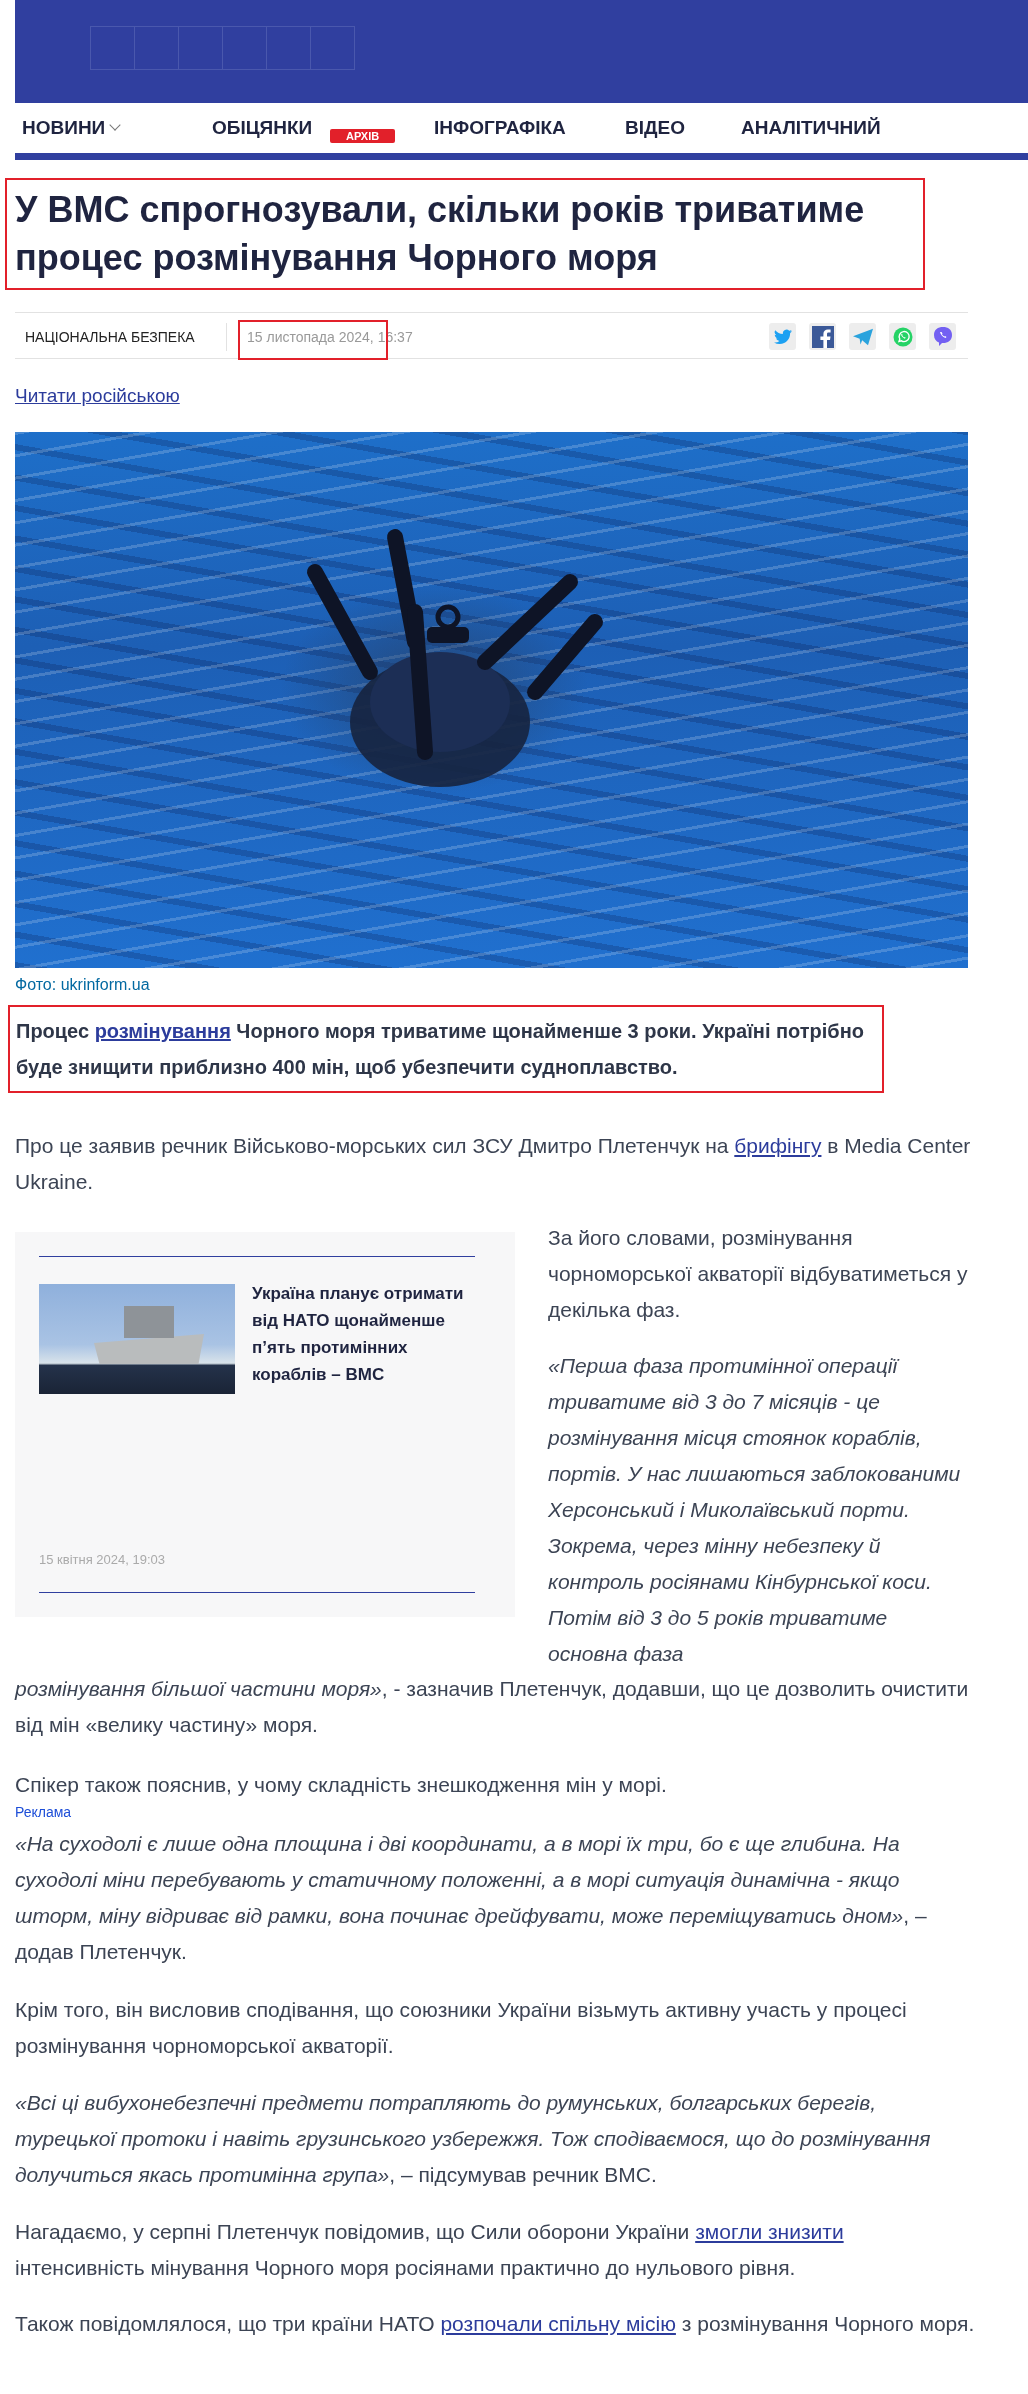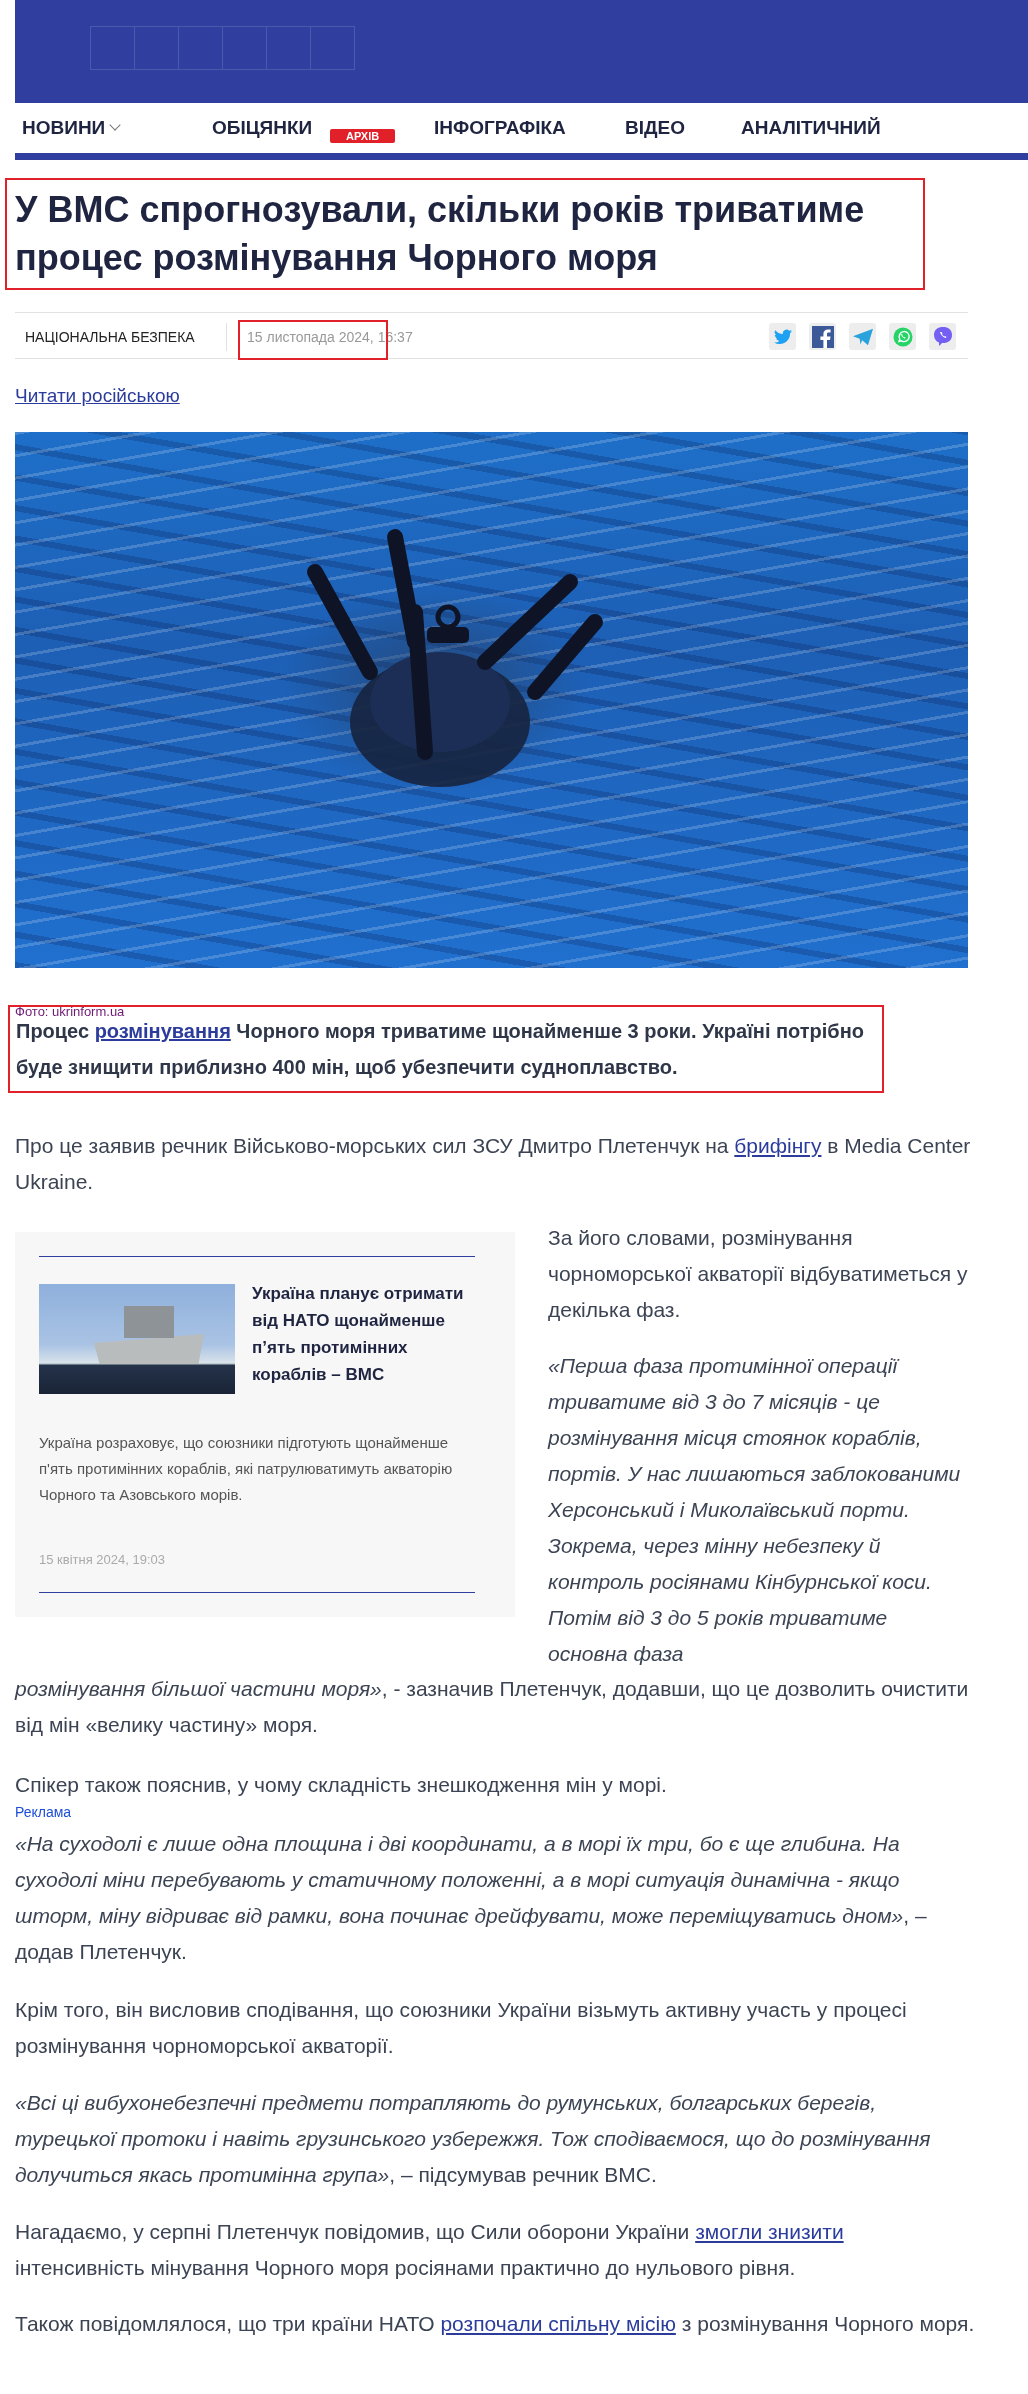--- a/index.html
+++ b/index.html
@@ -39,21 +39,21 @@
 
   .read-ru { position: absolute; left: 15px; top: 385px; font-size: 19px; color: #2c3c9c; text-decoration: underline; }
 
   
   .hero { position: absolute; left: 15px; top: 432px; width: 953px; height: 536px; overflow: hidden;
     background:
       radial-gradient(ellipse 220px 150px at 44% 48%, rgba(40,60,90,0.65), transparent 70%),
       repeating-linear-gradient(170deg, rgba(255,255,255,0.18) 0 3px, transparent 3px 22px),
       repeating-linear-gradient(10deg, rgba(0,0,40,0.18) 0 6px, transparent 6px 30px),
       linear-gradient(180deg, #1e6fc9 0%, #1d5fb5 40%, #2070cf 100%); }
-  .caption { position: absolute; left: 15px; top: 976px; font-size: 13px; color: #701a75; margin-top: 28px; }
+  .caption { position: absolute; left: 15px; top: 976px; font-size: 16px; color: #0369a1; }
 
   
   .lead-box { position: absolute; left: 8px; top: 1005px; width: 876px; height: 88px; border: 2px solid #e2202a; padding-left: 36px; }
   .lead { position: absolute; left: 6px; top: 6px; width: 850px; font-size: 20px; line-height: 36px; font-weight: bold; color: #2e3648; }
   a.lnk { color: #2c3c9c; text-decoration: underline; }
 
   .p { position: absolute; font-size: 21px; line-height: 36px; color: #3c4454; }
   .p i { font-style: italic; }
 
   
@@ -194,21 +194,20 @@
 
 <p class="p" style="left:15px; top:1128px; width:960px;"><span>Про це заявив речник Військово-морських сил ЗСУ Дмитро Плетенчук на </span><a class="lnk">брифінгу</a><span> в Media Center Ukraine.</span></p>
 
 <div class="card">
   <div class="card-line" style="top:24px"></div>
   <div class="card-img">
     <div class="ship"></div>
     <div class="ship-top"></div>
   </div>
   <div class="card-title">Україна планує отримати від НАТО щонайменше п’ять протимінних кораблів – ВМС</div>
-  <div class="card-desc">Україна розраховує, що союзники підготують щонайменше п'ять протимінних кораблів, які патрулюватимуть акваторію Чорного та Азовського морів.</div>
   <div class="card-date">15 квітня 2024, 19:03</div>
   <div class="card-line" style="top:360px"></div>
 </div>
 
 <p class="p" style="left:548px; top:1220px; width:420px;">За його словами, розмінування чорноморської акваторії відбуватиметься у декілька фаз.</p>
 
 <p class="p" style="left:548px; top:1348px; width:420px;"><i>«Перша фаза протимінної операції триватиме від 3 до 7 місяців - це розмінування місця стоянок кораблів, портів. У нас лишаються заблокованими Херсонський і Миколаївський порти. Зокрема, через мінну небезпеку й контроль росіянами Кінбурнської коси. Потім від 3 до 5 років триватиме основна фаза</i></p>
 <p class="p" style="left:15px; top:1671px; width:960px;"><i>розмінування більшої частини моря»</i><span>, - зазначив Плетенчук, додавши, що це дозволить очистити від мін «велику частину» моря.</span></p>
 
 <p class="p" style="left:15px; top:1767px; width:960px;">Спікер також пояснив, у чому складність знешкодження мін у морі.</p>

